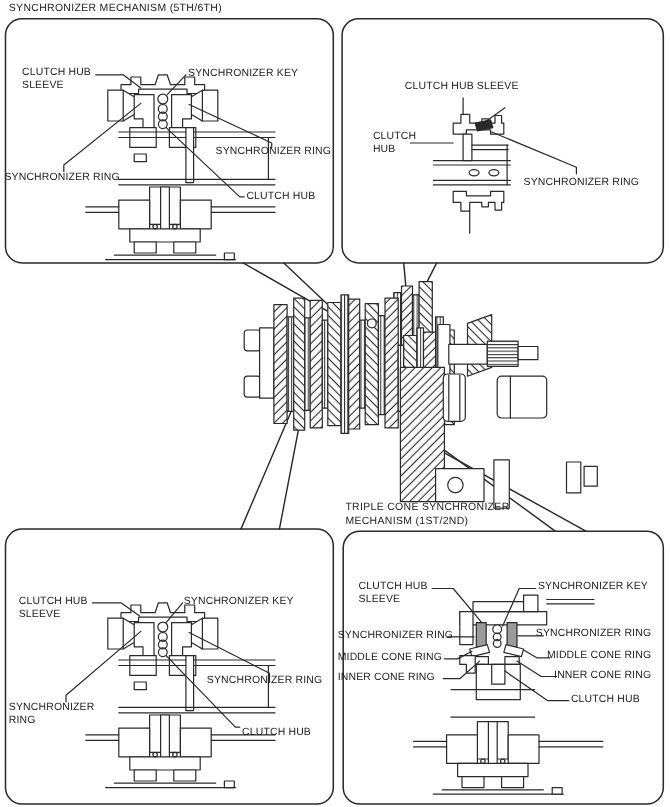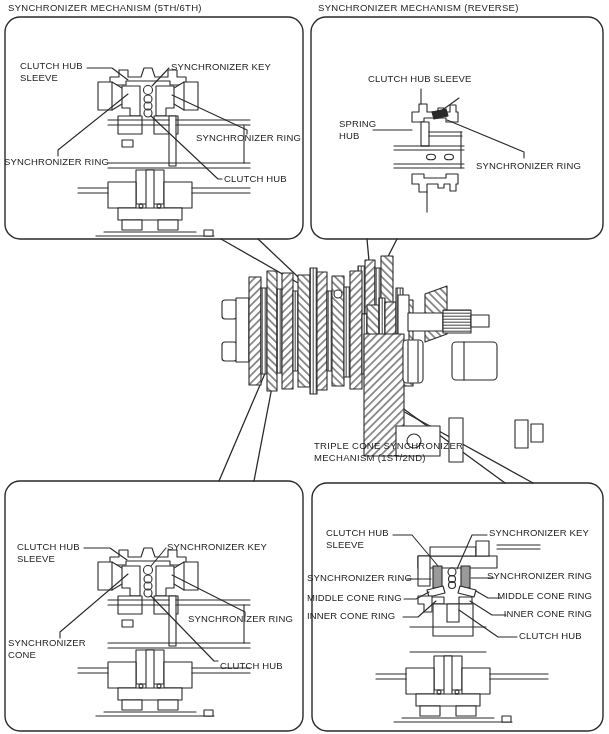--- a/index.html
+++ b/index.html
@@ -236,42 +236,41 @@
       <path d="M404,599 H416 L429,592"></path>
       <path d="M500,598 H488 L476,591"></path>
       <path d="M403,617 H418 L436,601"></path>
       <path d="M506,615 H492 L470,601"></path>
       <path d="M517,637 H498 L459,610"></path>
     </g>
   </g>
 </svg>
 
   <div class="lbl title" style="left:8px;top:2px">SYNCHRONIZER MECHANISM (5TH/6TH)</div>
-  <div class="lbl title" style="left:318px;top:2px">SYNCHRONIZER MECHANISM (REVERSE)</div>
-  <div class="lbl title" style="left:314px;top:440px">TRIPLE CONE SYNCHRONIZER
+  <div class="lbl title" style="left:314px;top:456px">TRIPLE CONE SYNCHRONIZER
 MECHANISM (1ST/2ND)</div>
 
   <div class="lbl" style="left:20px;top:60px">CLUTCH HUB
 SLEEVE</div>
   <div class="lbl" style="left:171px;top:61px">SYNCHRONIZER KEY</div>
   <div class="lbl" style="left:196px;top:132px">SYNCHRONIZER RING</div>
   <div class="lbl" style="left:4px;top:156px">SYNCHRONIZER RING</div>
   <div class="lbl" style="left:224px;top:173px">CLUTCH HUB</div>
 
   <div class="lbl" style="left:368px;top:73px">CLUTCH HUB SLEEVE</div>
-  <div class="lbl" style="left:339px;top:118px">SPRING
+  <div class="lbl" style="left:339px;top:118px">CLUTCH
 HUB</div>
   <div class="lbl" style="left:476px;top:160px">SYNCHRONIZER RING</div>
 
   <div class="lbl" style="left:17px;top:541px">CLUTCH HUB
 SLEEVE</div>
   <div class="lbl" style="left:167px;top:541px">SYNCHRONIZER KEY</div>
   <div class="lbl" style="left:188px;top:613px">SYNCHRONIZER RING</div>
   <div class="lbl" style="left:8px;top:637px">SYNCHRONIZER
-CONE</div>
+RING</div>
   <div class="lbl" style="left:220px;top:660px">CLUTCH HUB</div>
 
   <div class="lbl" style="left:326px;top:527px">CLUTCH HUB
 SLEEVE</div>
   <div class="lbl" style="left:489px;top:527px">SYNCHRONIZER KEY</div>
   <div class="lbl" style="left:307px;top:572px">SYNCHRONIZER RING</div>
   <div class="lbl r" style="right:17px;top:570px">SYNCHRONIZER RING</div>
   <div class="lbl" style="left:307px;top:592px">MIDDLE CONE RING</div>
   <div class="lbl r" style="right:17px;top:590px">MIDDLE CONE RING</div>
   <div class="lbl" style="left:307px;top:610px">INNER CONE RING</div>

